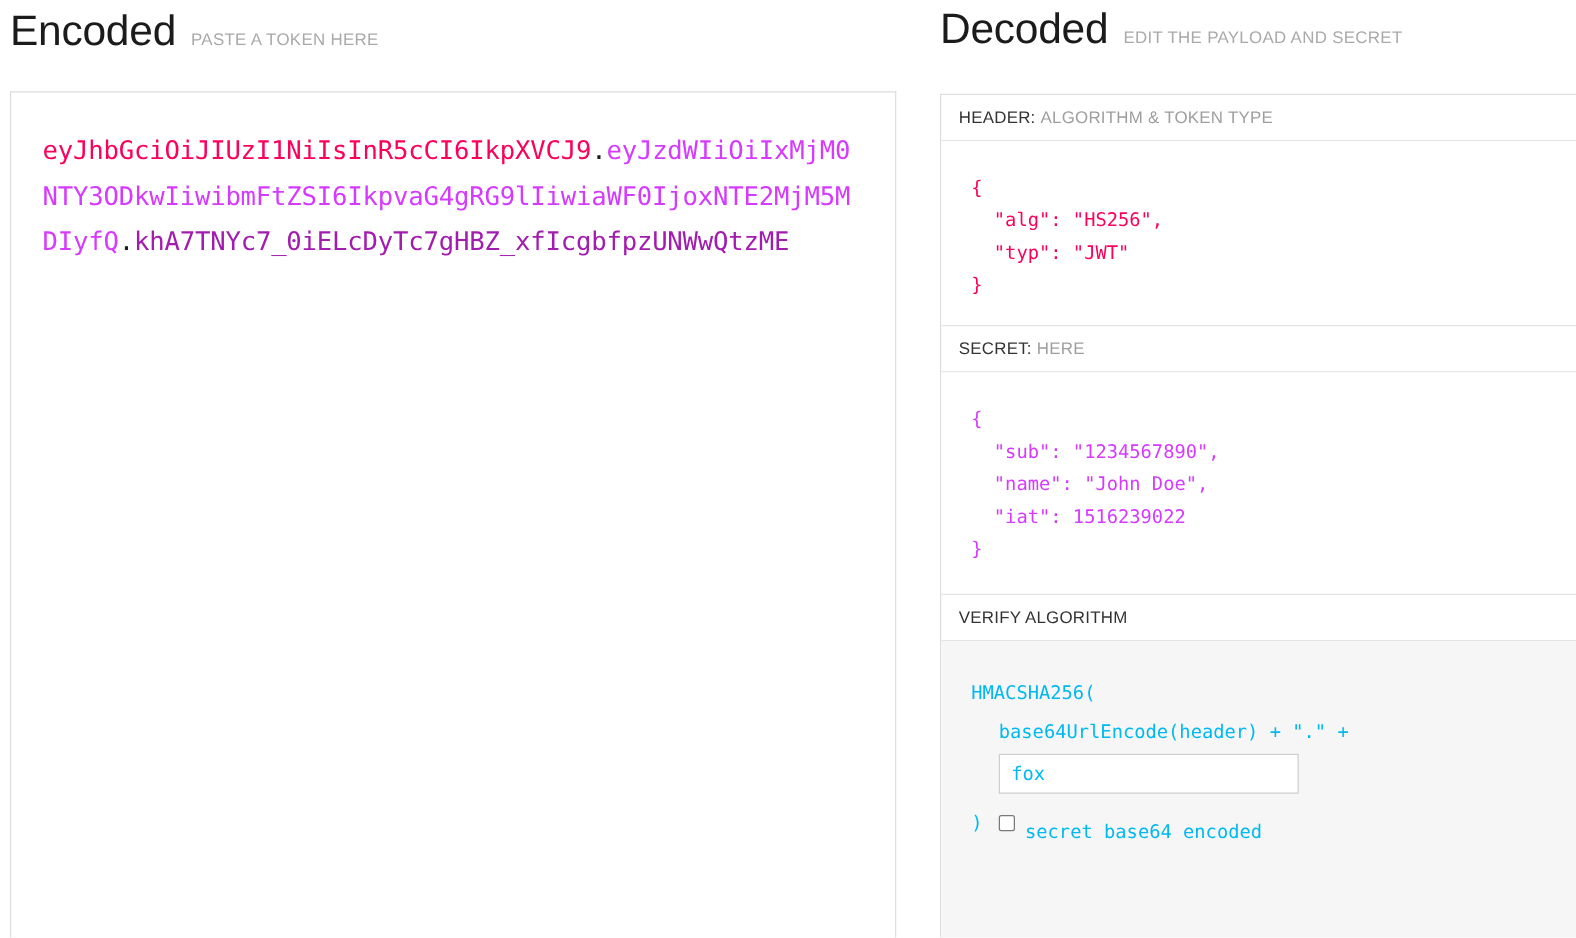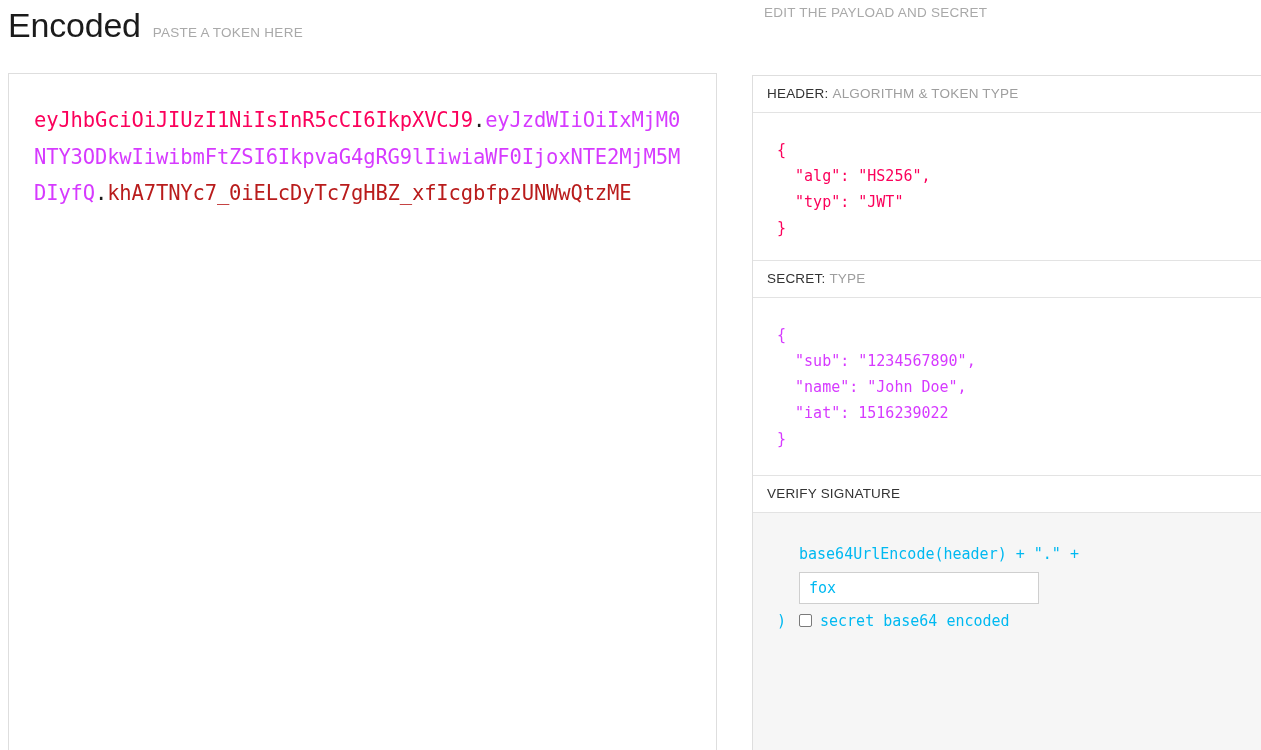--- a/index.html
+++ b/index.html
@@ -75,21 +75,21 @@
     font-size: 20.5px;
     line-height: 36.5px;
     letter-spacing: -0.15px;
     word-break: break-all;
     white-space: pre-wrap;
     overflow-wrap: break-word;
   }
   .tok-header { color: #fb015b; text-align: center; }
   .tok-dot    { color: #1b1b1b; }
   .tok-payload{ color: #d63aff; }
-  .tok-sig    { color: #b91c1c; }
+  .tok-sig    { color: #a21caf; }
 
   
   #decoded-panel {
     position: absolute;
     left: 752px;
     top: 75px;
     width: 524px;      
     height: 688px;
     border: 1px solid #dedede;
     border-bottom: none;
@@ -200,64 +200,67 @@
     background: #00b9f1;
     border-color: #00b9f1;
   }
   .checkbox-label {
     font-family: "DejaVu Sans Mono", monospace;
     font-size: 15px;
     color: #00b9f1;
     letter-spacing: 0;
     cursor: pointer;
     white-space: nowrap;
+    margin-top: 13px;
   }
 </style>
 </head>
 <body>
 
 <div class="page">
 
   <div class="col-heading" id="encoded-heading">
     <span class="title">Encoded</span>
     <span class="subtitle">PASTE A TOKEN HERE</span>
   </div>
 
   <div id="encoded-panel">
     <div id="token-area" contenteditable="false" style=""><span class="tok-header">eyJhbGciOiJIUzI1NiIsInR5cCI6IkpXVCJ9</span><span class="tok-dot">.</span><span class="tok-payload">eyJzdWIiOiIxMjM0NTY3ODkwIiwibmFtZSI6IkpvaG4gRG9lIiwiaWF0IjoxNTE2MjM5MDIyfQ</span><span class="tok-dot">.</span><span class="tok-sig">khA7TNYc7_0iELcDyTc7gHBZ_xfIcgbfpzUNWwQtzME</span></div>
   </div>
 
   <div class="col-heading" id="decoded-heading">
+    <span class="title">Decoded</span>
     <span class="subtitle">EDIT THE PAYLOAD AND SECRET</span>
   </div>
 
   <div id="decoded-panel">
 
     <div class="section-label">
       <span class="strong">HEADER:</span><span class="muted">ALGORITHM &amp; TOKEN TYPE</span>
     </div>
     <div class="code-body" id="header-body">{
   "alg": "HS256",
   "typ": "JWT"
 }</div>
 
     <div class="section-label">
-      <span class="strong">SECRET:</span><span class="muted">TYPE</span>
+      <span class="strong">SECRET:</span><span class="muted">HERE</span>
     </div>
     <div class="code-body" id="payload-body">{
   "sub": "1234567890",
   "name": "John Doe",
   "iat": 1516239022
 }</div>
 
     <div class="section-label">
-      <span class="strong">VERIFY SIGNATURE</span>
+      <span class="strong">VERIFY ALGORITHM</span>
     </div>
 
     <div id="signature-body">
+      <div class="ln">HMACSHA256(</div>
       <div class="ln indent1">base64UrlEncode(header) + "." +</div>
 
       <div class="secret-row">
         <input id="secret-input" type="text" value="fox" style="">
       </div>
 
       <div class="closeparen-row">
         <span class="paren">)</span>
         <input id="b64-checkbox" type="checkbox" style="">
         <label class="checkbox-label" for="b64-checkbox">secret base64 encoded</label>

